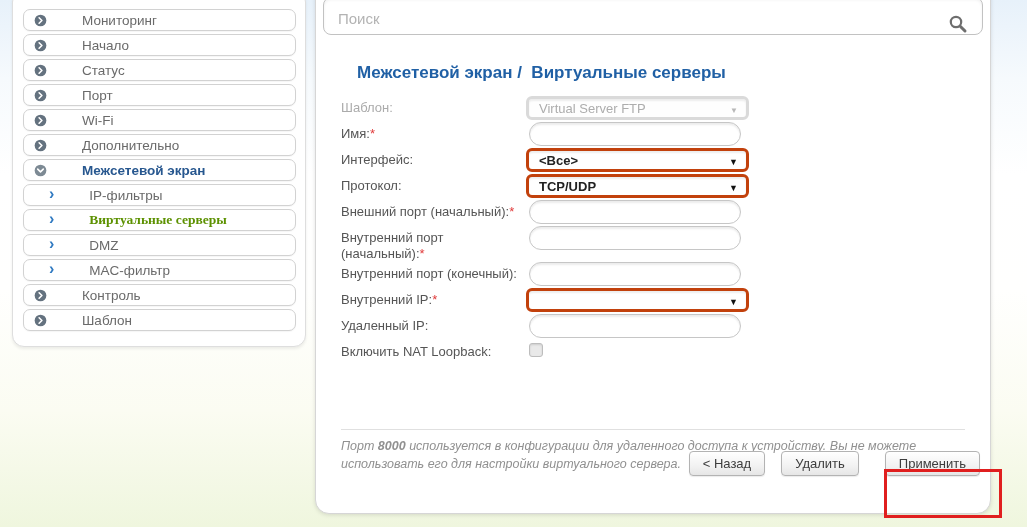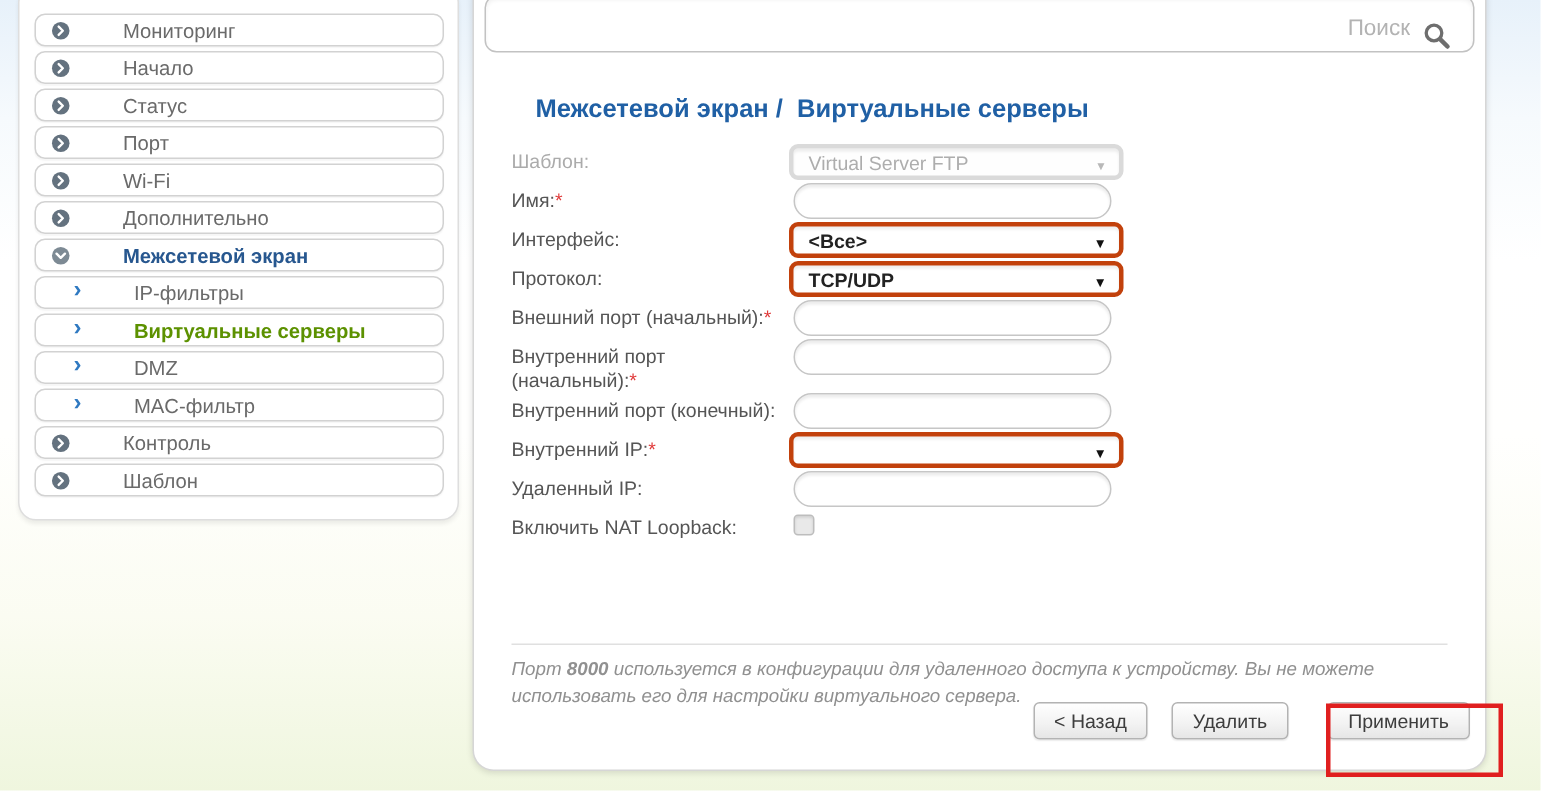--- a/index.html
+++ b/index.html
@@ -20,37 +20,36 @@
     background:#fff;box-shadow:0 1px 1px rgba(0,0,0,0.04);
     display:flex;align-items:center;font-size:13.5px;color:#6a6a6a;cursor:pointer;
     box-sizing:border-box;
     gap:28px;
   }
   .sb-item.top{padding-left:10px;}
   .sb-item.sub{padding-left:25px;}
   .sb-item .ico{display:inline-flex;width:13px;height:13px;margin-right:7px;flex:0 0 auto;}
   .sb-item .arrow{color:#2f79c1;font-weight:bold;font-size:16px;line-height:1;margin-right:7px;margin-top:-2px;}
   .sb-item.active .lbl{color:#27578f;font-weight:bold;}
-  .sb-item.selected .lbl{color:#5c9100;font-weight:bold;}
+  .sb-item.selected .lbl{color:#5c9100;font-weight:bold;font-family:Liberation Serif, serif;}
   
   .panel{
     position:absolute;left:315px;top:-14px;width:676px;height:528px;
     background:#fff;border:1px solid #d6d6d6;border-radius:14px;
     box-shadow:0 1px 4px rgba(0,0,0,0.12);box-sizing:border-box;
   }
   .search-box{
     position:absolute;left:7px;right:7px;top:10px;height:36px;
     border:1px solid #c2c2c2;border-radius:8px;background:#fff;
     box-shadow:inset 0 2px 3px rgba(0,0,0,0.06);
   }
   .search-box input{
     position:absolute;left:12px;top:8px;right:40px;bottom:4px;border:none;outline:none;
     font-size:15px;color:#0c4a6e;background:transparent;
     font-family:"Liberation Sans","DejaVu Sans",sans-serif;
-    text-align:right;
   }
   .search-box input::placeholder{color:#b3b3b3;}
   .search-ico{position:absolute;right:14px;top:16px;width:20px;height:20px;}
   .title{
     position:absolute;left:25px;top:60px;margin:16px;
     font-size:17px;font-weight:bold;color:#2060a5;white-space:pre;
   }
   
   .form{position:absolute;left:25px;top:109px;width:440px;}
   .f-row{display:flex;align-items:flex-start;height:26px;}
@@ -85,21 +84,21 @@
     border:1px solid #bdbdbd;border-radius:3px;background:#e9e9e9;
     box-shadow:inset 0 1px 2px rgba(0,0,0,0.12);cursor:pointer;
   }
   
   .divider{position:absolute;left:25px;right:25px;top:442px;border-top:1px solid #e0e0e0;}
   .note{
     position:absolute;left:25px;top:450px;width:620px;margin:0;
     font-size:12.5px;font-style:italic;color:#909090;line-height:1.45;
   }
   .note b{font-weight:bold;}
-  .footer{position:absolute;right:10px;top:481px;display:flex;gap:16px;}
+  .footer{position:absolute;right:10px;top:464px;display:flex;gap:16px;}
   .btn{
     height:25px;padding:0 13px;border:1px solid #b3b3b3;border-radius:4px;
     background:linear-gradient(180deg,#ffffff 0%,#f2f2f2 60%,#e6e6e6 100%);
     font-size:13px;color:#3d3d3d;cursor:pointer;
     box-shadow:0 1px 1px rgba(0,0,0,0.08);
     font-family:"Liberation Sans","DejaVu Sans",sans-serif;
   }
   .btn.apply{margin-left:10px;}
   .red-box{
     position:absolute;left:568px;top:482px;width:112px;height:43px;

